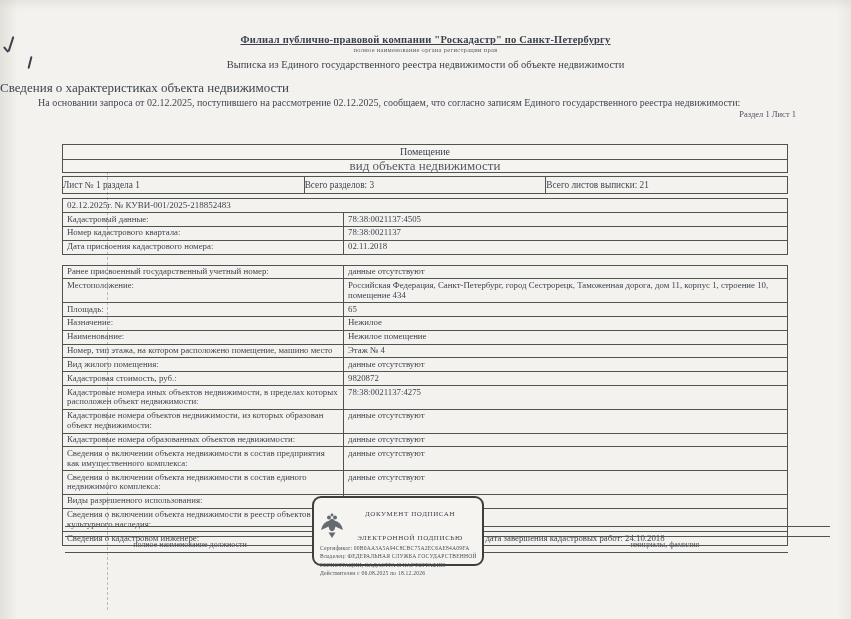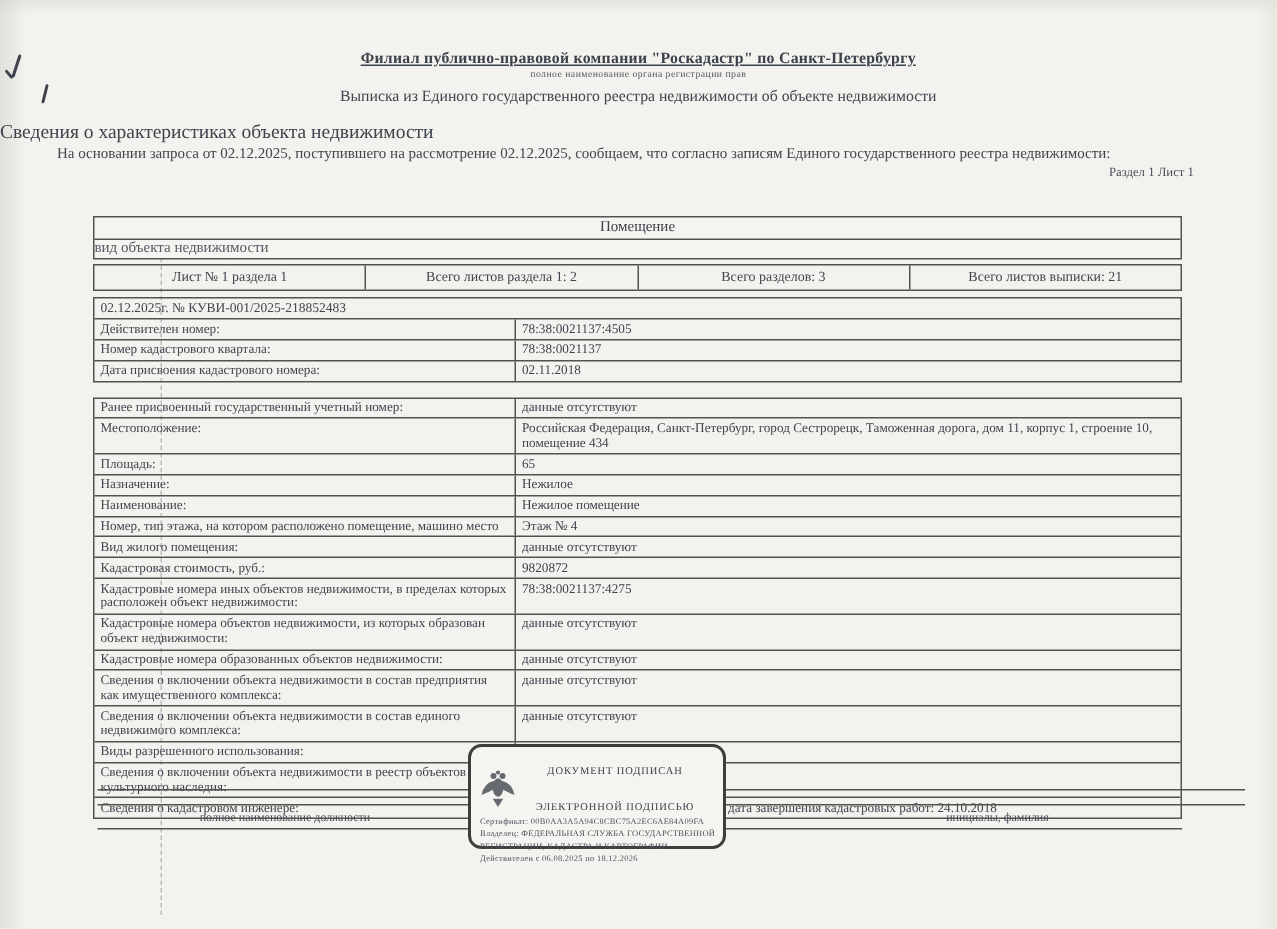--- a/index.html
+++ b/index.html
@@ -20,23 +20,23 @@
   .org-caption{font-size:6.5px;color:#565b63;margin-top:1px;letter-spacing:.3px;}
   .doc-title{font-size:10.5px;color:#3e444d;margin-top:6px;}
   .section-title{position:absolute;left:0;top:80px;width:100%;text-align:left;font-size:13px;color:#3e444d;}
   .basis{position:absolute;left:38px;top:97px;width:785px;font-size:10px;color:#41464f;}
   .page-ref{position:absolute;right:55px;top:109px;font-size:8.5px;color:#4a505a;}
 
   
   .tables{position:absolute;left:62px;top:120px;width:726px;}
   .box{border:1px solid #53534e;background:rgba(250,249,246,.35);margin-top:24px;}
   .obj-type{height:14px;line-height:14px;text-align:center;font-size:10px;color:#3c424c;border-bottom:1px solid #53534e;}
-  .obj-caption{height:12px;line-height:12px;font-size:10px;color:#565b63;}
+  .obj-caption{height:12px;line-height:12px;text-align:center;font-size:13px;color:#565b63;}
   .sheetrow{display:flex;margin-top:3px;border:1px solid #53534e;}
-  .sheetcell{flex:1;height:16px;line-height:16px;text-align:center;font-size:9.3px;color:#41464f;border-right:1px solid #53534e;}
+  .sheetcell{flex:1;height:16px;line-height:16px;font-size:9.3px;color:#41464f;border-right:1px solid #53534e;}
   .sheetcell:last-child{border-right:none;}
   .reqtbl{margin-top:4px;border:1px solid #53534e;}
   .reqnum{height:13px;line-height:13px;font-size:9px;padding:0 4px;border-bottom:1px solid #53534e;color:#41464f;}
   .dtbl{margin-top:10px;border:1px solid #53534e;}
   .trow{display:flex;border-bottom:1px solid #53534e;}
   .trow:last-child{border-bottom:none;justify-content:center;}
   .tlabel{width:272px;padding:1.5px 4px;font-size:8.8px;line-height:1.12;border-right:1px solid #53534e;color:#41464f;}
   .tvalue{flex:1;padding:1.5px 4px;font-size:8.8px;line-height:1.12;color:#3f444e;}
 
   
@@ -89,30 +89,29 @@
   <div class="page-ref">Раздел 1 Лист 1</div>
 
   <div class="tables">
     <div class="box">
       <div class="obj-type">Помещение</div>
       <div class="obj-caption">вид объекта недвижимости</div>
     </div>
 
     <div class="sheetrow">
         <div class="sheetcell">Лист № 1 раздела 1</div>
-        <div class="sheetcell">Всего листов раздела 1: 2</div>
         <div class="sheetcell">Всего разделов: 3</div>
         <div class="sheetcell">Всего листов выписки: 21</div>
       </div>
 
     <div class="reqtbl">
       <div class="reqnum">02.12.2025г. № КУВИ-001/2025-218852483</div>
       <div>
           <div class="trow">
-            <div class="tlabel">Действителен номер:</div>
+            <div class="tlabel">Кадастровый данные:</div>
             <div class="tvalue">78:38:0021137:4505</div>
           </div>
           <div class="trow">
             <div class="tlabel">Номер кадастрового квартала:</div>
             <div class="tvalue">78:38:0021137</div>
           </div>
           <div class="trow">
             <div class="tlabel">Дата присвоения кадастрового номера:</div>
             <div class="tvalue">02.11.2018</div>
           </div>

